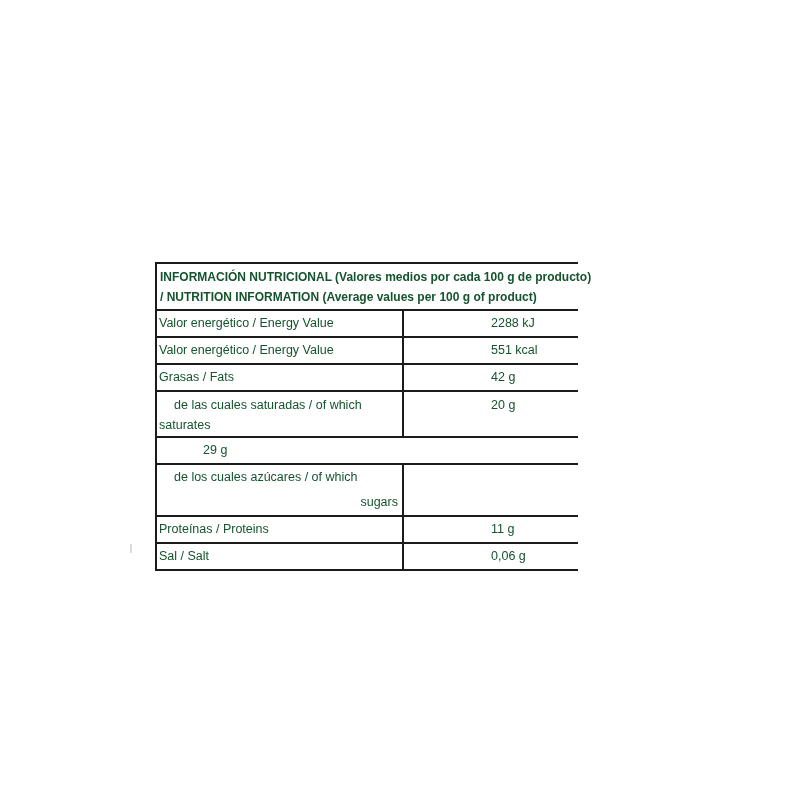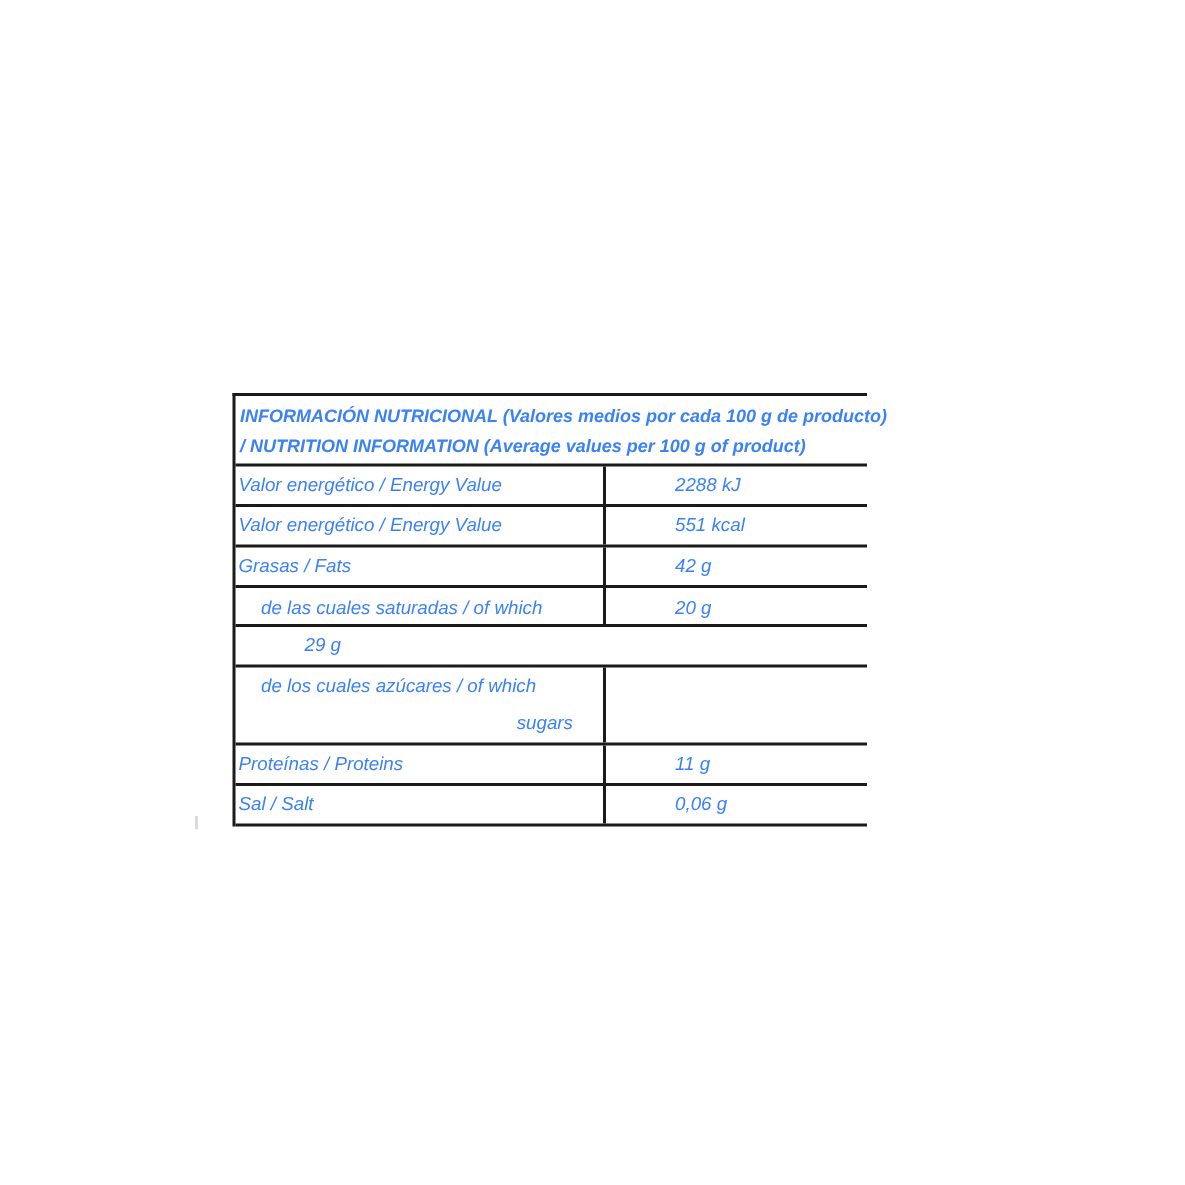--- a/index.html
+++ b/index.html
@@ -2,24 +2,23 @@
 <html><head>
 <meta charset="utf-8">
 <style>
   html, body { margin: 0; padding: 0; }
   .page {
     position: relative;
     width: 696px;
     height: 790px;
     background: #ffffff;
     font-family: "Liberation Sans", sans-serif;
-    color: #3b82f6;
+    color: #14532d;
     font-size: 12.5px;
     overflow: hidden;
-    font-style: italic;
   }
   .ntable {
     position: absolute;
     left: 155px;
     top: 262px;
     width: 423px;
     box-sizing: border-box;
     border-top: 2px solid #1b1b1b;
     border-left: 2px solid #1b1b1b;
   }
@@ -27,20 +26,21 @@
     border-bottom: 2px solid #1b1b1b;
     padding: 3px 4px 2px 3px;
     font-weight: bold;
     font-size: 12px;
     line-height: 20px;
   }
   .thead div { white-space: nowrap; }
   .row {
     display: flex;
     border-bottom: 2px solid #1b1b1b;
+    gap: 41px;
   }
   .cell {
     box-sizing: border-box;
     line-height: 25px;
     min-height: 25px;
   }
   .cell.label {
     width: 247px;
     border-right: 2px solid #1b1b1b;
     padding-left: 2px;
@@ -51,21 +51,21 @@
     margin-left: 40px;
   }
   .row.tall .cell {
     line-height: 20px;
     min-height: 0;
     padding-top: 3px;
     padding-bottom: 1px;
   }
   .indent { padding-left: 15px; }
   .lbl-flex { display: flex; flex-direction: column; }
-  .lbl-flex .push-right { margin-left: auto; padding-right: 20px; text-align: center; }
+  .lbl-flex .push-right { margin-left: auto; padding-right: 4px; text-align: center; }
   .artifact {
     position: absolute;
     left: 130px;
     top: 544px;
     width: 2px;
     height: 9px;
     background: #dcdcdc;
   }
 </style>
 </head>
@@ -91,20 +91,21 @@
     </div>
 
     <div class="row">
       <div class="cell label"><span>Grasas / Fats</span></div>
       <div class="cell value"><span>42 g</span></div>
     </div>
 
     <div class="row tall">
       <div class="cell label">
         <div class="indent">de las cuales saturadas / of which</div>
+        <div>saturates</div>
       </div>
       <div class="cell value"><span>20 g</span></div>
     </div>
 
     <div class="row">
       <div class="cell value"><span>29 g</span></div>
     </div>
 
     <div class="row">
       <div class="cell label lbl-flex">

